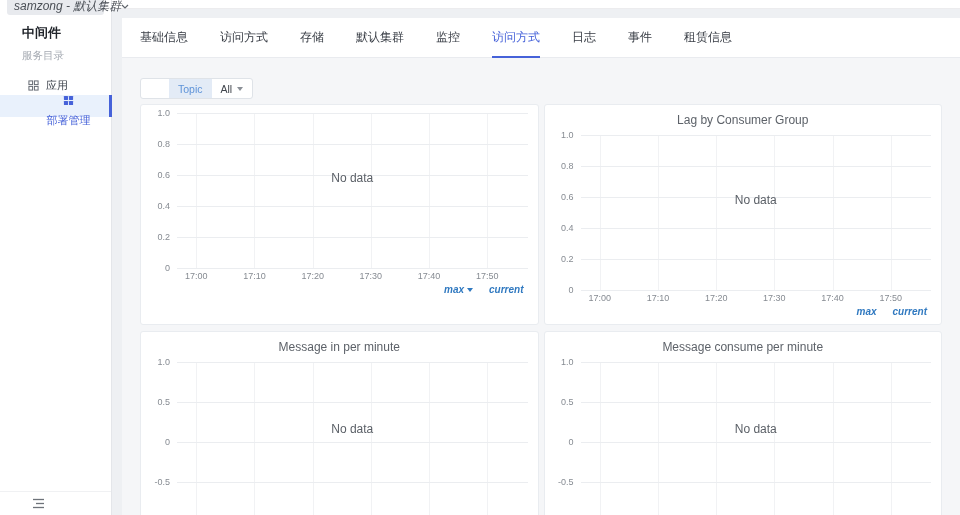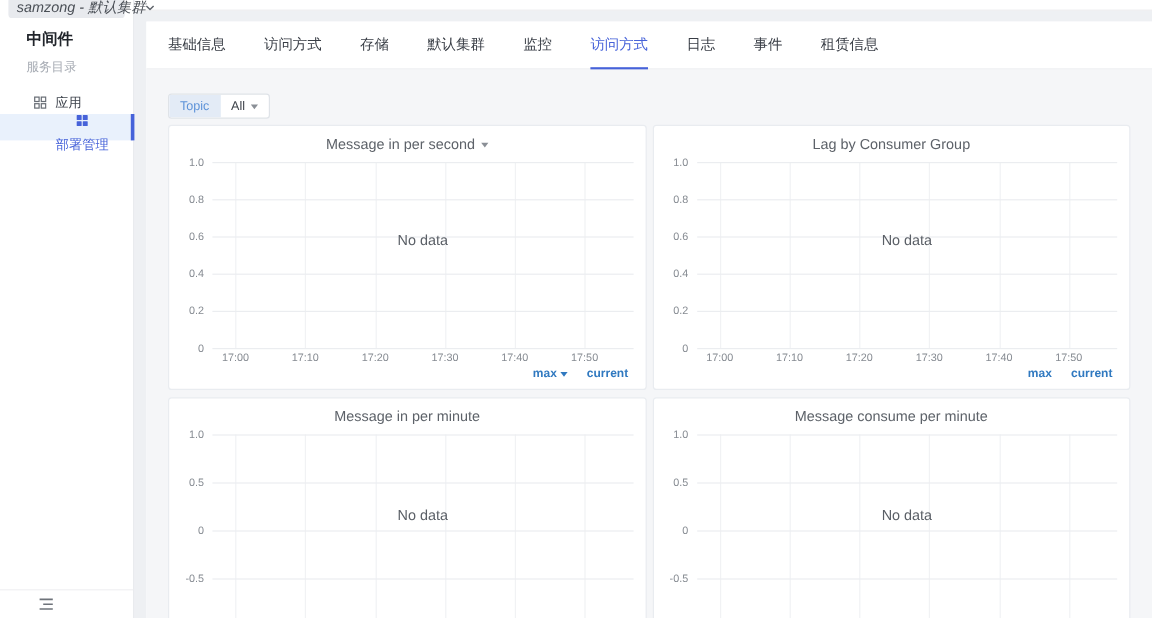--- a/index.html
+++ b/index.html
@@ -42,21 +42,21 @@
     gap:32px; border-bottom:1px solid #e9ebef; background:#fff; }
   .tab { display:flex; align-items:center; font-size:12px; color:#383d45;
     cursor:pointer; border-bottom:2px solid transparent; margin-bottom:-1px; }
   .tab.active { color:var(--accent,#4662d9);
     border-bottom-color:var(--accent,#4662d9); }
 
   .content { flex:1; background:#f5f6f8; padding:20px 18px 0 18px; }
 
   
   .filter { display:inline-flex; height:21px; border:1px solid #dfe3e8;
-    border-radius:3px; overflow:hidden; background:#fff; cursor:pointer; }
+    border-radius:3px; overflow:hidden; background:#fff; cursor:pointer;padding-left:28px; }
   .filter .chip { background:#e3ebf6; color:var(--topic-label,#5e93d8);
     font-size:10.5px; display:flex; align-items:center; padding:0 9px; }
   .filter .val { display:flex; align-items:center; gap:5px; padding:0 9px;
     font-size:10.5px; color:#3f444b; }
 
   
   .grid { display:grid; grid-template-columns:1fr 1fr; gap:6px 5px; margin-top:5px; }
   .card { background:#fff; border:1px solid #e9ecf0; border-radius:3px;
     height:221px; padding:0 10px; position:relative; }
   .card.tall { height:236px; }
@@ -69,21 +69,21 @@
     font-size:9px; color:#868b92; }
   .plot { position:relative; flex:1; }
   .vline { position:absolute; top:0; bottom:0; width:1px; background:#f1f2f4; }
   .hline { position:absolute; left:0; right:0; height:1px; background:#ebedf0; }
   .no-data { position:absolute; left:50%; top:42%; transform:translate(-50%,-50%);
     font-size:12px; color:#5a5f66; }
   .xaxis { position:relative; height:13px; margin-left:26px; }
   .xaxis span { position:absolute; top:3px; transform:translateX(-50%);
     font-size:9px; color:#868b92; white-space:nowrap; }
   .legend { display:flex; justify-content:flex-end; align-items:center;
-    gap:16px; height:17px; padding-right:4px; }
+    gap:16px; height:17px; padding-right:4px;font-style:italic; }
   .legend-item { display:flex; align-items:center; gap:3px; cursor:pointer;
     font-size:10px; font-weight:bold; color:var(--legend-link,#3079c0); }
 
   
   .caret { width:0; height:0; border-left:3.5px solid transparent;
     border-right:3.5px solid transparent; border-top:4px solid #8a8f96;
     display:inline-block; margin-top:1px; }
   .caret.blue { border-top-color:var(--legend-link,#3079c0);
     border-left-width:3px; border-right-width:3px; }
   svg { display:block; }
@@ -178,24 +178,20 @@
   <div class="content">
     <div class="filter">
       <span class="chip">Topic</span>
       <span class="val">
         <span>All</span>
         <span class="caret"></span>
       </span>
     </div>
     <div class="grid" id="charts">
         <div class="card">
-          <div class="card-title">
-            <span>Message in per second</span>
-            <span class="caret"></span>
-          </div>
           <div class="plot-row">
             <div class="yaxis">
               <span style="top: 0%;">1.0</span>
               <span style="top: 20%;">0.8</span>
               <span style="top: 40%;">0.6</span>
               <span style="top: 60%;">0.4</span>
               <span style="top: 80%;">0.2</span>
               <span style="top: 100%;">0</span>
             </div>
             <div class="plot">

